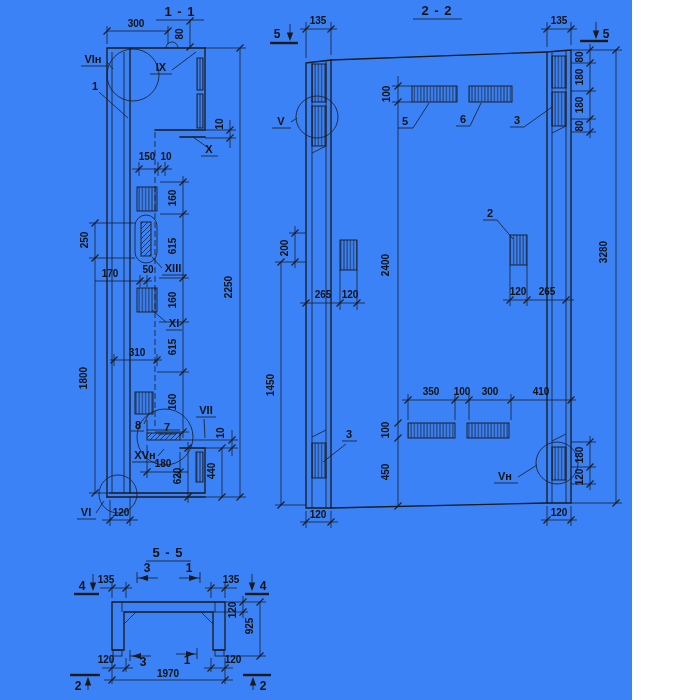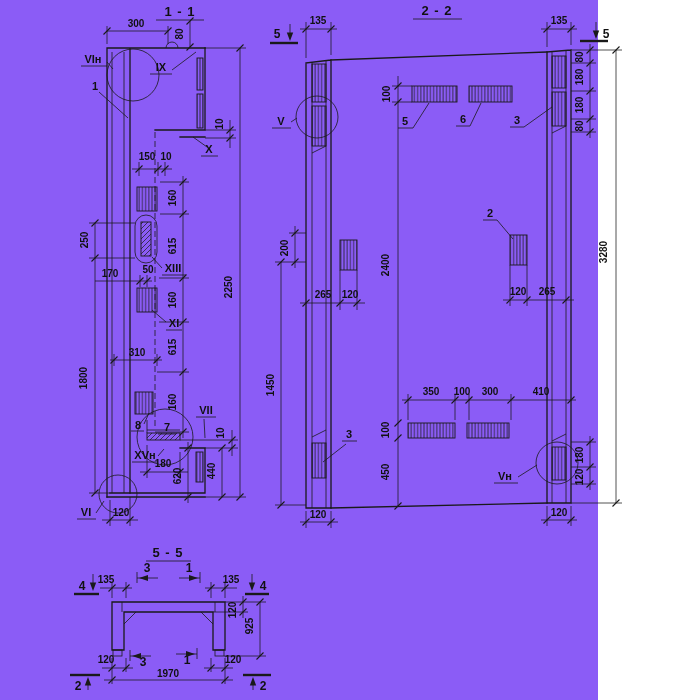--- a/index.html
+++ b/index.html
@@ -1,16 +1,16 @@
 <!DOCTYPE html>
 <html><head>
 <meta charset="utf-8">
 <style>
   html,body{margin:0;padding:0;background:#fff;}
-  #sheet{width:580px;height:700px;position:relative;background:#8b5cf6;padding-left:18px;}
+  #sheet{width:632px;height:700px;position:relative;background:#3b82f6;}
   svg{position:absolute;left:0;top:0;}
   .o{stroke:#1a1a1a;stroke-width:1.3;fill:none;stroke-linecap:square;}
   .t{stroke:#1a1a1a;stroke-width:.8;fill:none;}
   .dsh{stroke:#1a1a1a;stroke-width:.8;fill:none;stroke-dasharray:6 3;}
   .dim{stroke:#1a1a1a;stroke-width:.75;fill:none;}
   .bar{stroke:#1a1a1a;stroke-width:2.4;fill:none;}
   .pl{fill:url(#hv);stroke:#1a1a1a;stroke-width:.9;}
   .pd{fill:url(#hd);stroke:#1a1a1a;stroke-width:.9;}
   .ah{fill:#1a1a1a;stroke:none;}
   text{fill:#111;font-family:"Liberation Sans","DejaVu Sans",sans-serif;font-weight:700;}

